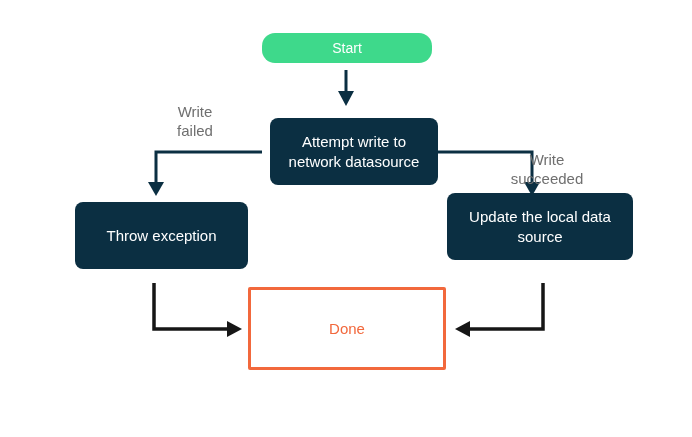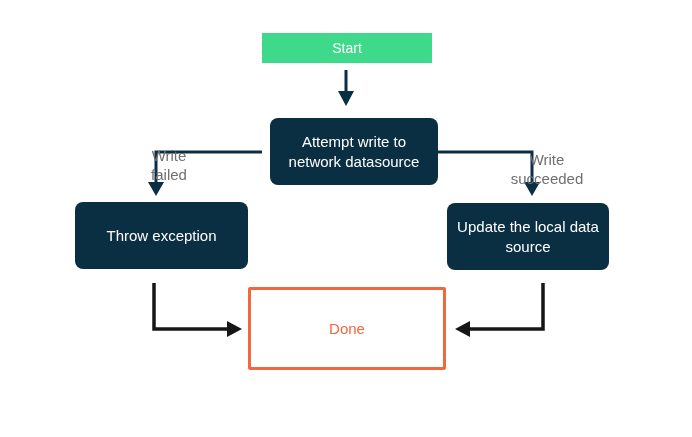--- a/index.html
+++ b/index.html
@@ -34,41 +34,41 @@
     font-size: 15px;
     line-height: 20px;
   }
   .node-dark {
     background: var(--node-bg, #0b2f42);
     border-radius: 8px;
   }
   .node-start {
     left: 262px; top: 33px; width: 170px; height: 30px;
     background: var(--start-bg, #3ed98b);
-    border-radius: 0;
+    border-radius: 13px;
     font-size: 14px;
   }
   .node-attempt  { left: 262px; top: 118px; width: 168px; height: 67px; padding: 0 10px; margin-left: 8px; }
   .node-throw    { left: 75px;  top: 202px; width: 173px; height: 67px; padding: 0 10px; }
-  .node-update   { left: 447px; top: 203px; width: 162px; height: 67px; padding: 0 9px; }
+  .node-update   { left: 447px; top: 193px; width: 186px; height: 67px; padding: 0 9px; }
   .node-done {
     left: 248px; top: 287px; width: 198px; height: 83px;
     background: #ffffff;
     border: 3px solid var(--done-border, #f2683c);
     border-radius: 2px;
     color: var(--done-text, #f2683c);
   }
   .edge-label {
     position: absolute;
     color: var(--edge-label-text, #6f6f6f);
     font-size: 15px;
     line-height: 19px;
     text-align: center;
   }
-  .edge-label-failed    { left: 134px; top: 102px; width: 70px; margin-top: 44px; }
+  .edge-label-failed    { left: 160px; top: 102px; width: 70px; }
   .edge-label-succeeded { left: 492px; top: 102px; width: 110px; margin-top: 48px; }
   .stroke-top    { stroke: var(--arrow-top, #0b2f42); stroke-width: 3; fill: none; }
   .fill-top      { fill: var(--arrow-top, #0b2f42); stroke: none; }
   .stroke-bottom { stroke: var(--arrow-bottom, #161616); stroke-width: 3.5; fill: none; }
   .fill-bottom   { fill: var(--arrow-bottom, #161616); stroke: none; }
 </style>
 </head>
 <body>
 
 <div class="canvas">

